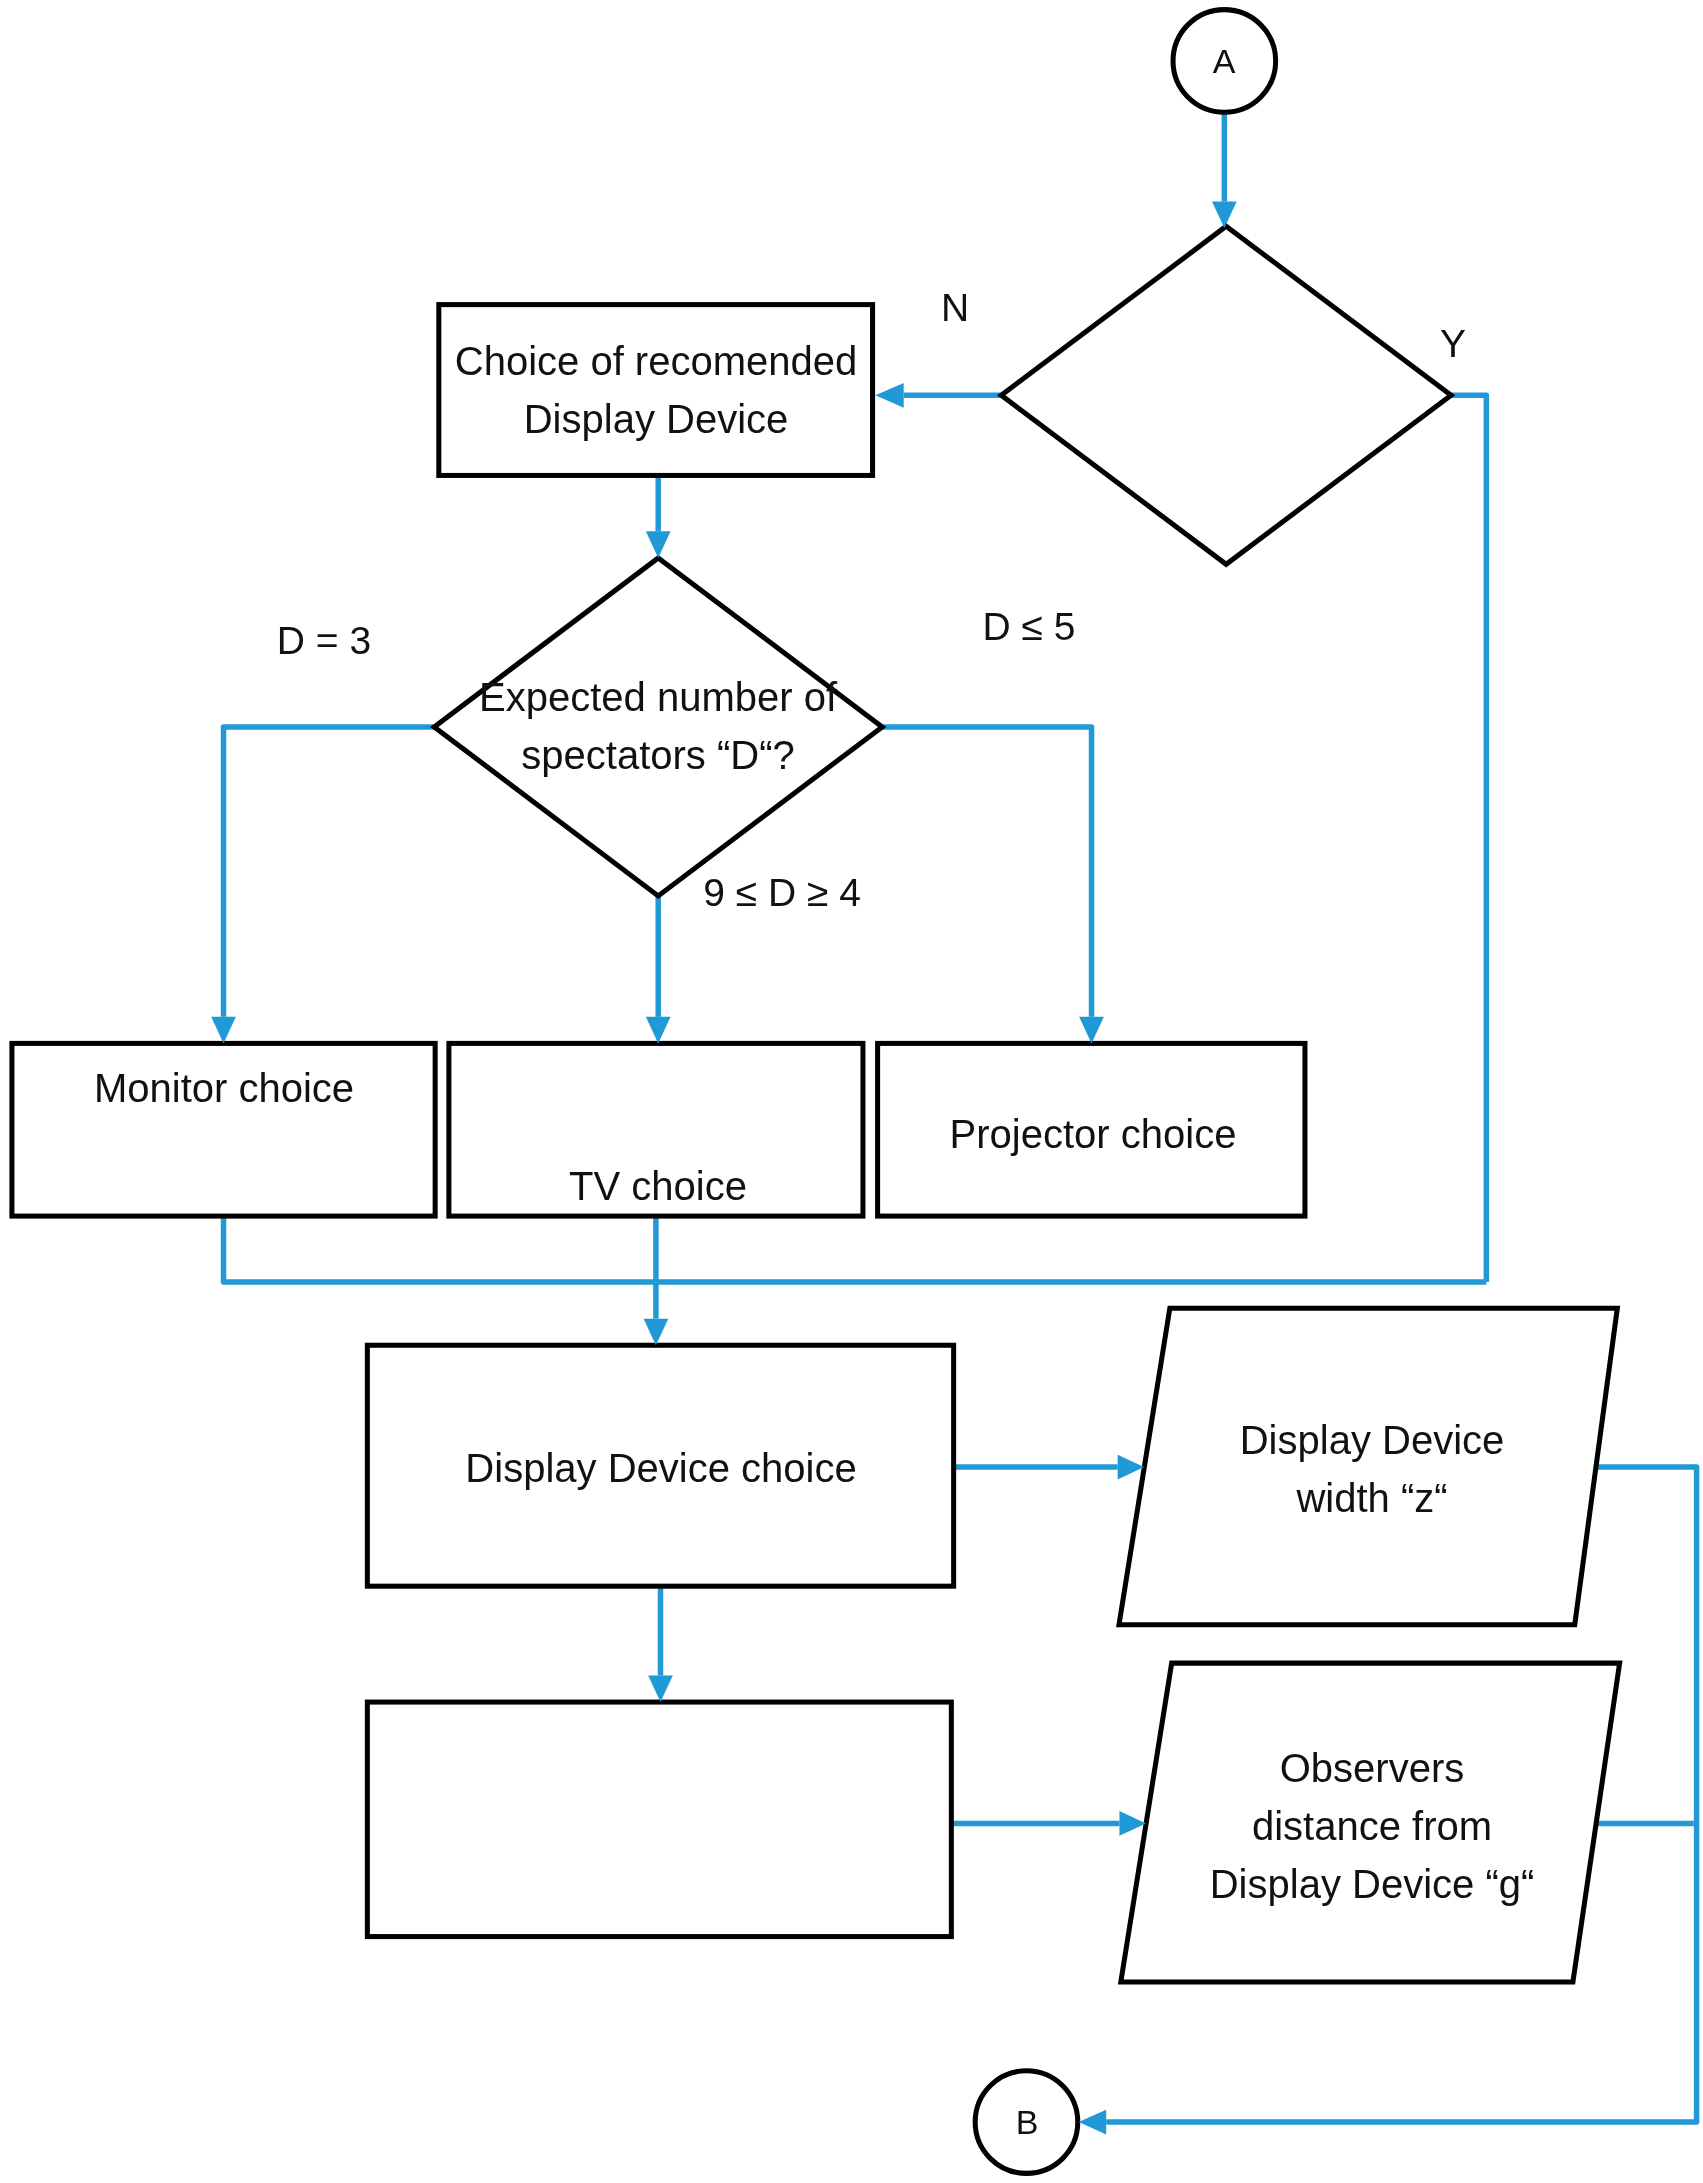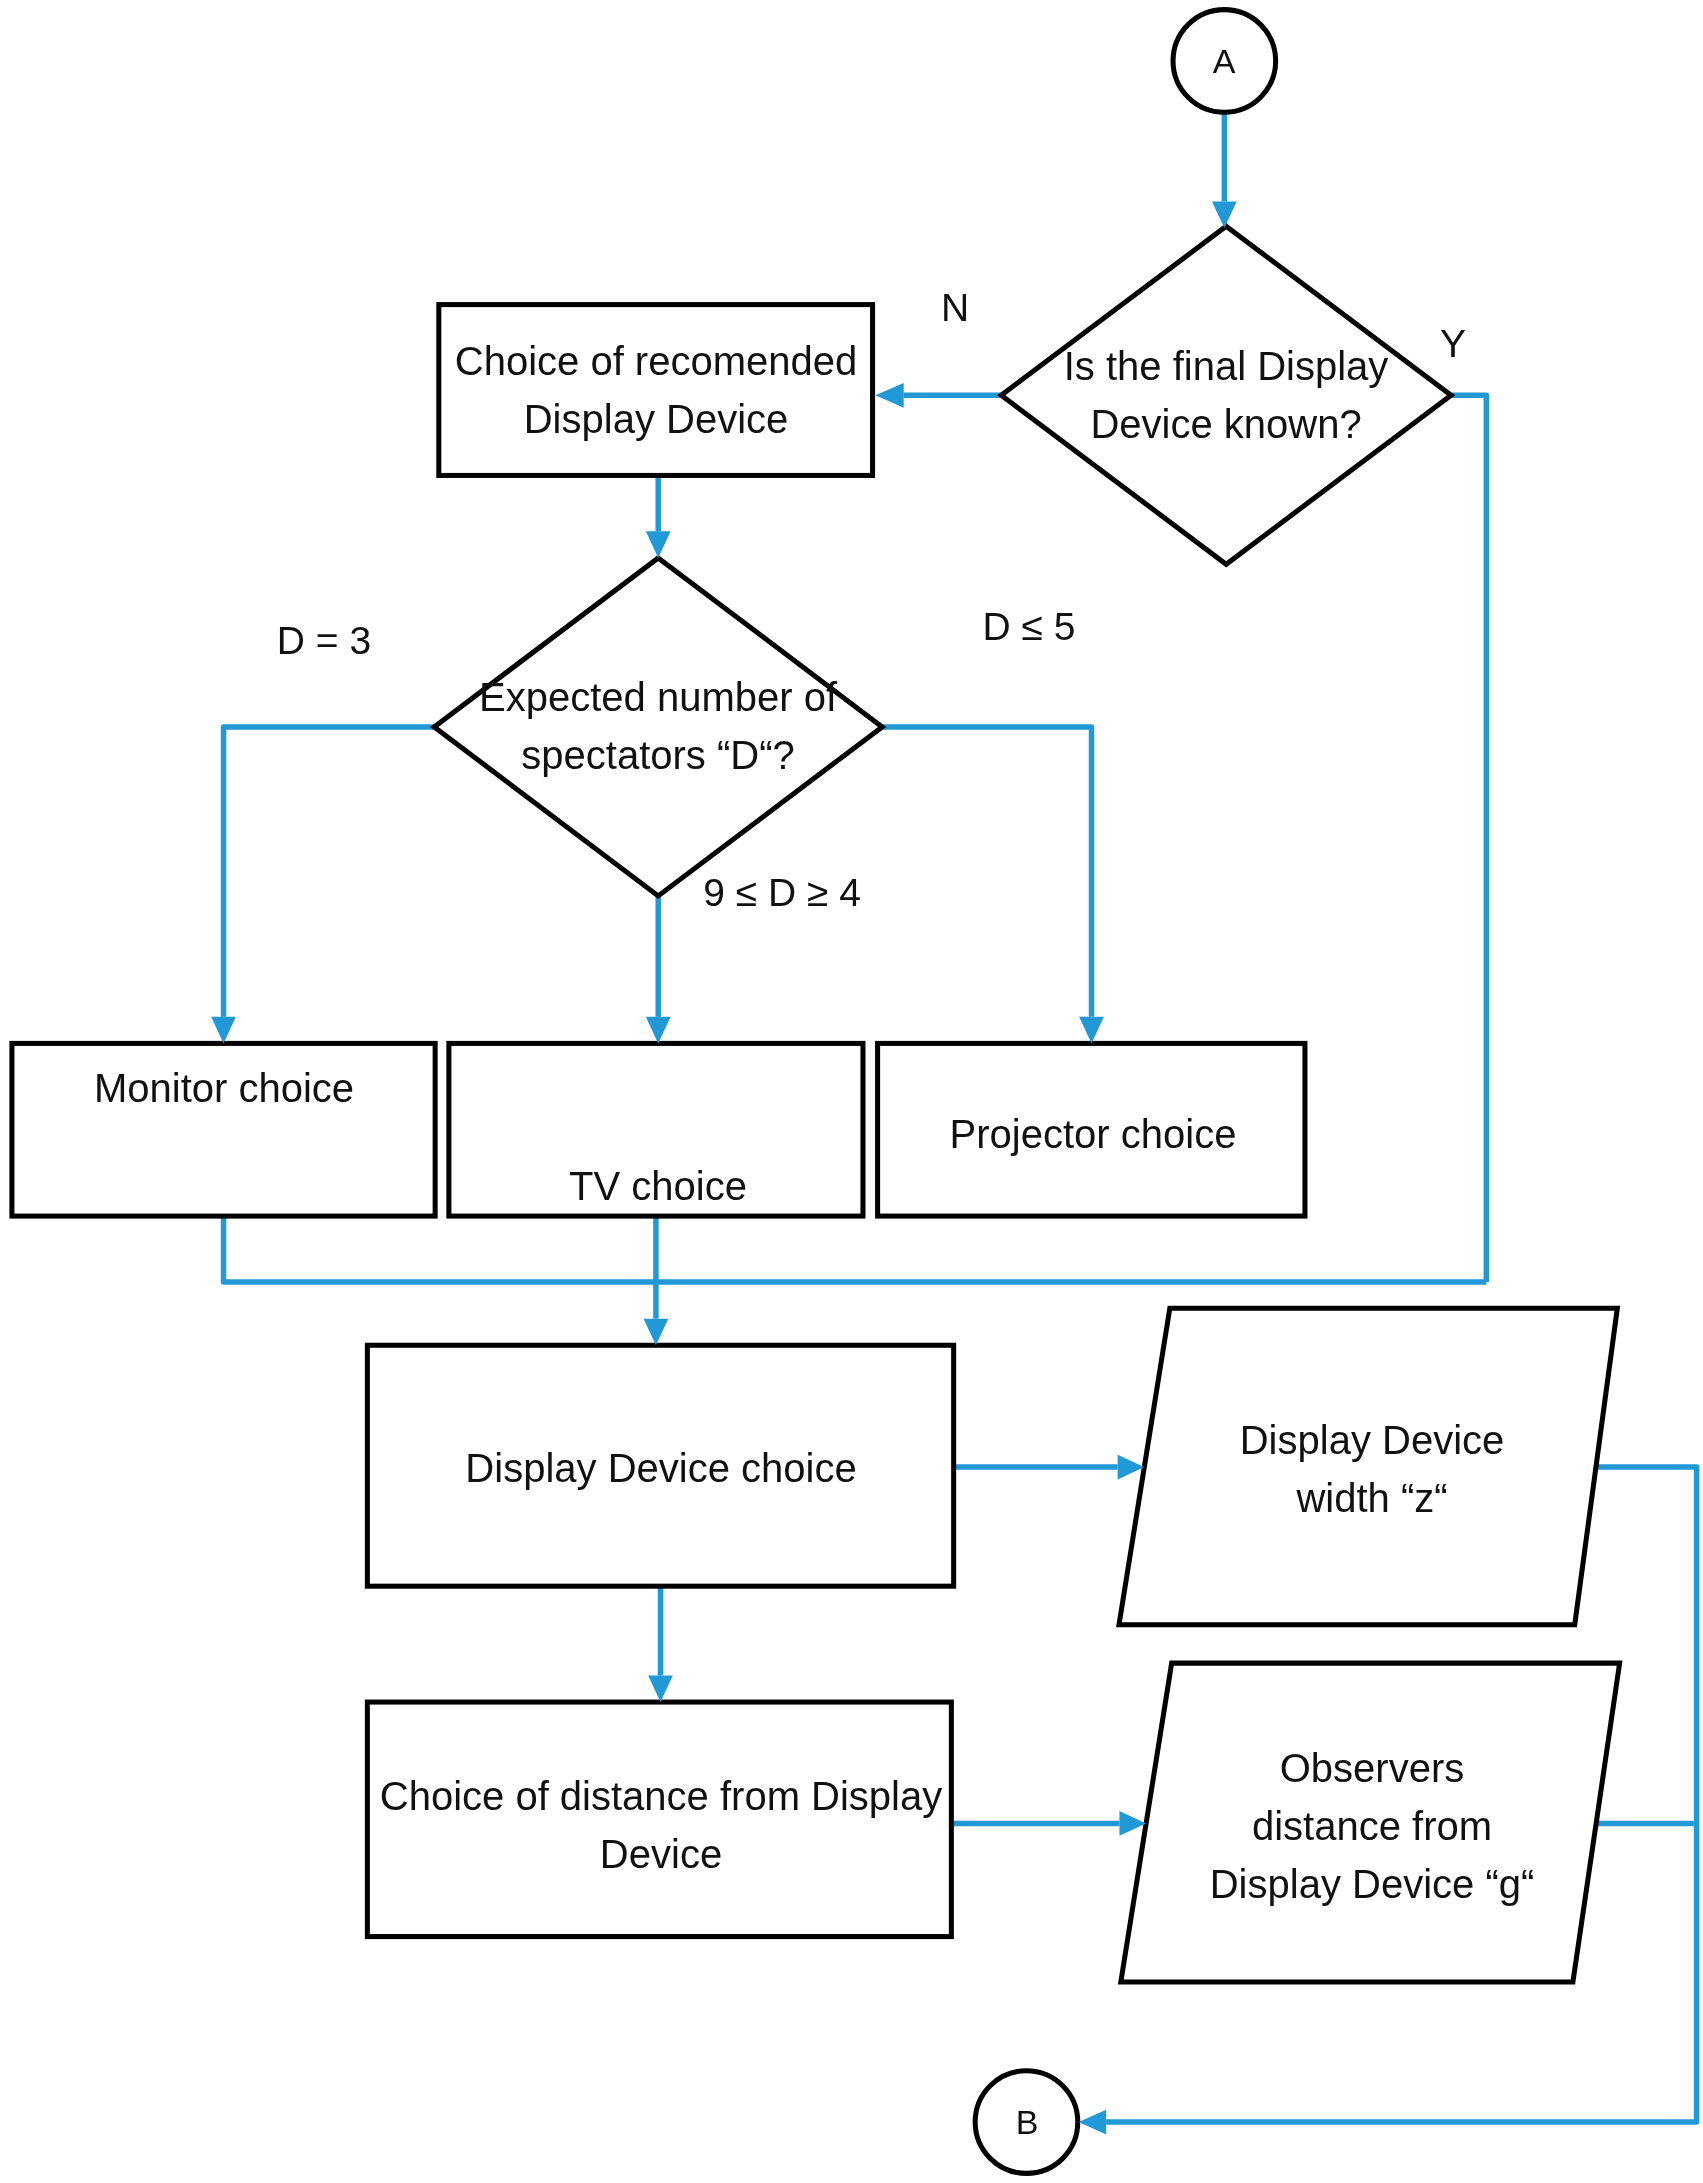--- a/index.html
+++ b/index.html
@@ -91,35 +91,31 @@
       <polygon class="arrowhead" points="2356,2220 2410,2220 2383,2278"></polygon>
       <polygon class="arrowhead" points="1405,2879 1459,2879 1432,2937"></polygon>
       <polygon class="arrowhead" points="2440,3176 2440,3230 2498,3203"></polygon>
       <polygon class="arrowhead" points="1415,3658 1469,3658 1442,3716"></polygon>
       <polygon class="arrowhead" points="2444,3954 2444,4008 2502,3981"></polygon>
       <polygon class="arrowhead" points="2415,4606 2415,4660 2355,4633"></polygon>
     </g>
   </svg>
 
   <div class="label connector-label" style="left:1224px; top:61px;">A</div>
-  <div class="label" style="left:1226px; top:395px;">Is the final Display
-Device known?</div>
   <div class="label branch-label" style="left:955px; top:308px;">N</div>
   <div class="label branch-label" style="left:1453px; top:344px;">Y</div>
   <div class="label" style="left:656px; top:390px;">Choice of recomended
 Display Device</div>
   <div class="label" style="left:658px; top:726px;">Expected number of
 spectators “D“?</div>
   <div class="label branch-label" style="left:324px; top:641px;">D = 3</div>
   <div class="label branch-label" style="left:1029px; top:627px;">D ≤ 5</div>
   <div class="label branch-label" style="left:782px; top:893px;">9 ≤ D ≥ 4</div>
   <div class="label" style="left:224px; top:1088px;">Monitor choice</div>
   <div class="label" style="left:658px; top:1186px;">TV choice</div>
   <div class="label" style="left:1093px; top:1134px;">Projector choice</div>
   <div class="label" style="left:661px; top:1468px;">Display Device choice</div>
   <div class="label" style="left:1372px; top:1469px;">Display Device width “z“</div>
-  <div class="label" style="left:661px; top:1825px;">Choice of distance from Display
-Device</div>
   <div class="label" style="left:1372px; top:1826px;">Observers distance from
 Display Device “g“</div>
   <div class="label connector-label" style="left:1027px; top:2122px;">B</div>
 </div>
 
 
 </body></html>

